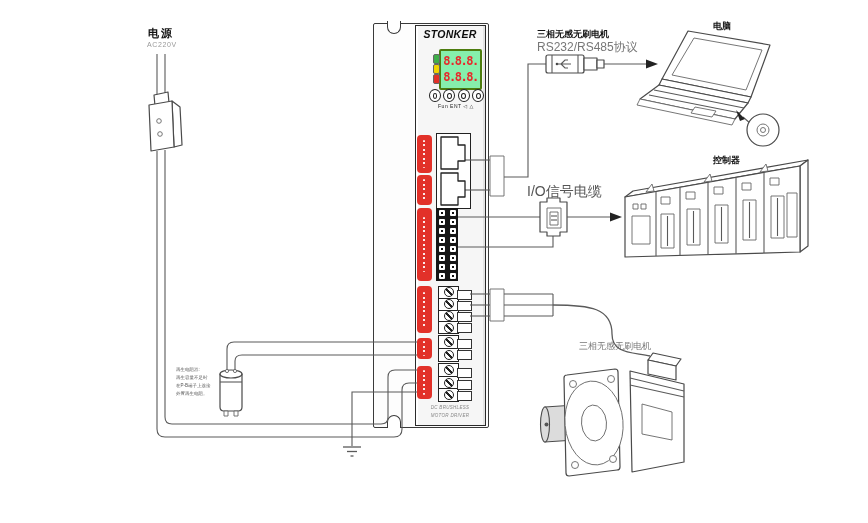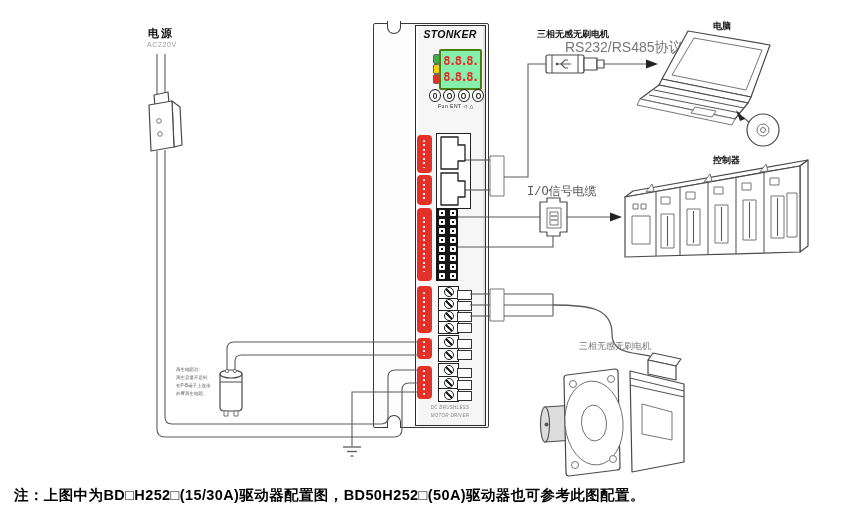--- a/index.html
+++ b/index.html
@@ -5,24 +5,24 @@
   html,body{margin:0;padding:0;background:#fff;}
   #stage{position:relative;width:868px;height:523px;background:#fff;overflow:hidden;
          font-family:"Liberation Sans","DejaVu Sans",sans-serif;color:#111;}
   .abs{position:absolute;}
   .txt{position:absolute;white-space:nowrap;}
 
   
   .power-title{left:148px;top:26px;font-size:11px;font-weight:700;letter-spacing:2px;}
   .power-volt{left:147px;top:41px;font-size:7px;color:#999;letter-spacing:.6px;}
   .comm-l1{left:537px;top:28px;font-size:9px;font-weight:700;}
-  .comm-l2{left:565px;top:39px;font-size:14px;color:#777;}
+  .comm-l2{left:537px;top:39px;font-size:12px;color:#777;}
   .pc-label{left:701px;top:20px;font-size:9px;font-weight:700;padding-left:12px;}
   .ctrl-label{left:697px;top:154px;font-size:9px;font-weight:700;margin-left:16px;}
-  .io-label{left:527px;top:183px;font-size:12px;color:#555;font-family:Liberation Mono, monospace;}
+  .io-label{left:527px;top:183px;font-size:14px;color:#555;}
   .motor-label{left:579px;top:340px;font-size:9px;color:#777;}
   .regen-note{left:176px;top:366px;font-size:4.5px;line-height:1.8;color:#555;}
   .note{left:14px;top:486px;font-size:14.5px;font-weight:700;color:#000;letter-spacing:.4px;}
 
   
   .flange{left:373px;top:23px;width:114px;height:403px;border:1.5px solid #3a3a3a;
           background:#fdfdfd;border-radius:2px;}
   .panel{left:415px;top:25px;width:69px;height:399px;border:1.5px solid #2a2a2a;
          background:#f6f6f6;box-shadow:inset -2px 0 0 #e4e4e4,inset 2px 0 0 #fff;}
   .notch{width:12px;height:12px;background:#fff;border:1.5px solid #3a3a3a;}
@@ -83,21 +83,20 @@
   <div class="txt pc-label">电脑</div>
   <div class="txt ctrl-label">控制器</div>
   <div class="txt io-label">I/O信号电缆</div>
   <div class="txt motor-label">三相无感无刷电机</div>
   <div class="txt regen-note">
     <div>再生电阻器:</div>
     <div>再生容量不足时</div>
     <div>在P-B端子上连接</div>
     <div>外置再生电阻。</div>
   </div>
-  <div class="txt note">注：上图中为BD□H252□(15/30A)驱动器配置图，BD50H252□(50A)驱动器也可参考此图配置。</div>
 
   <div class="abs flange"></div>
   <div class="abs notch t"></div>
   <div class="abs notch b"></div>
   <div class="abs panel"></div>
   <div class="txt brand">STONKER</div>
   <div class="abs display">
     <div class="seg r1">8.8.8.</div>
     <div class="seg">8.8.8.</div>
   </div>

